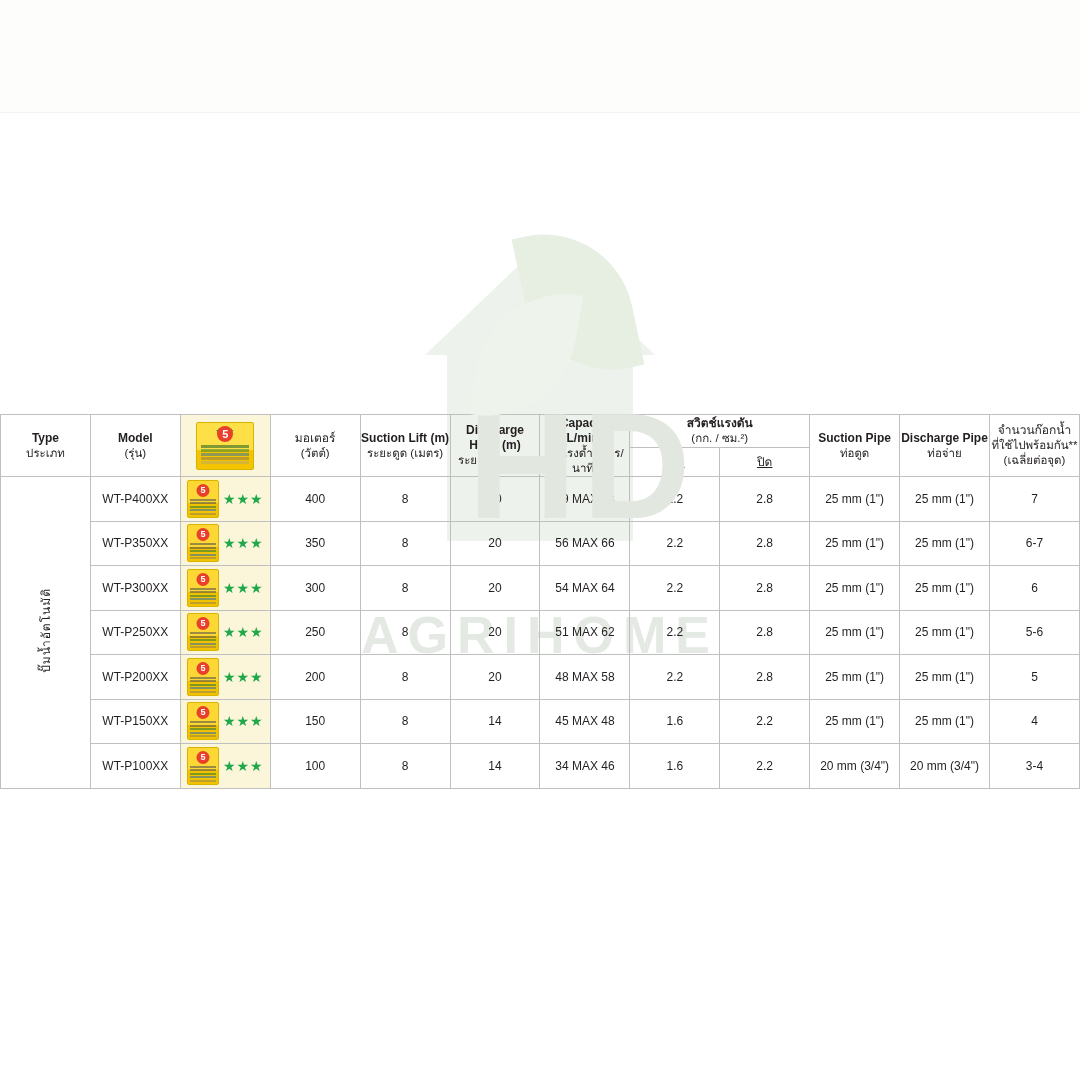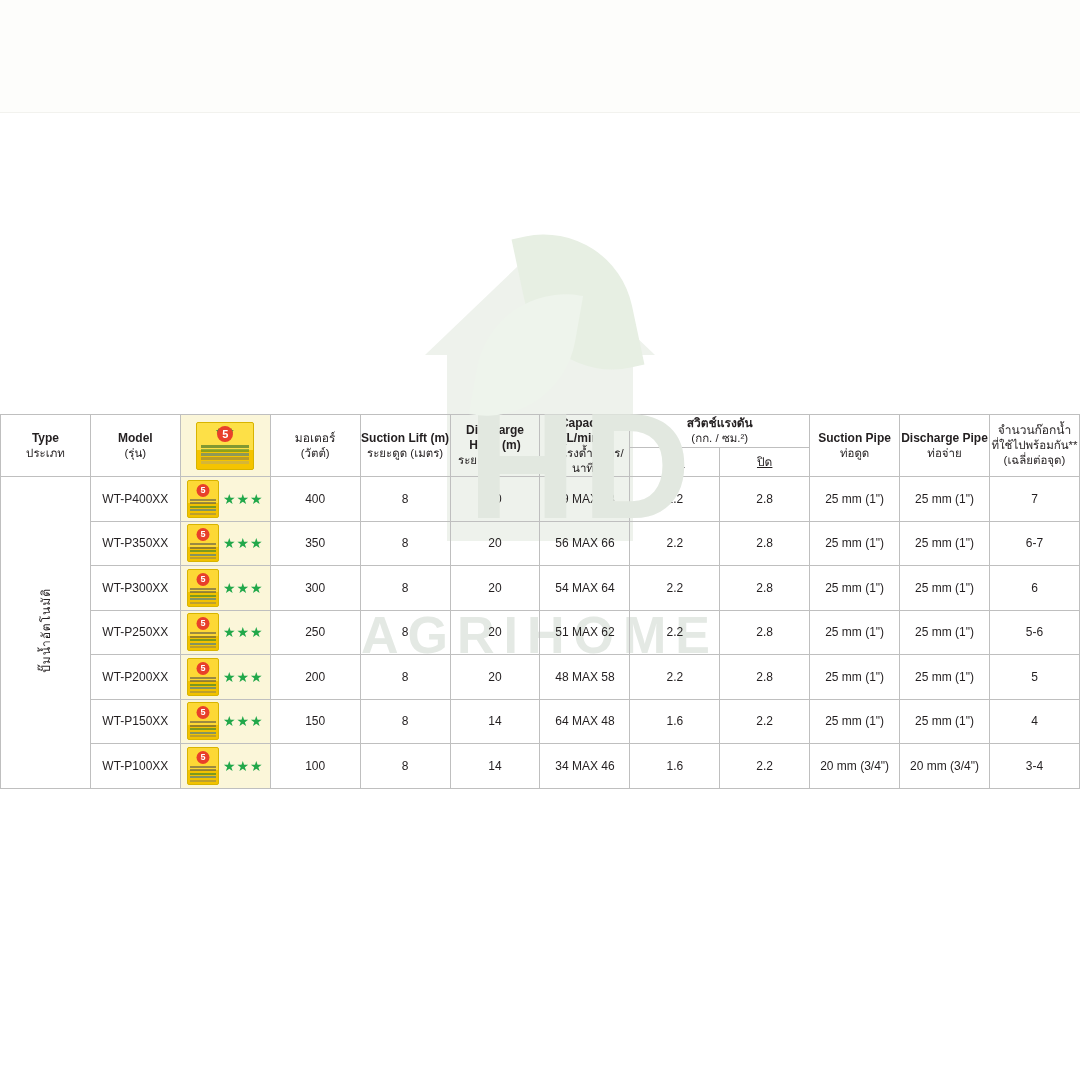--- a/index.html
+++ b/index.html
@@ -485,21 +485,21 @@
                   <div class="bar b3"></div>
                   <div class="bar b4"></div>
                   <div class="bar b5"></div>
               </div>
               <div class="stars">★★★</div>
             </div>
           </td>
           <td class="motor-cell">150</td>
           <td class="suction-cell">8</td>
           <td class="discharge-cell">14</td>
-          <td class="capacity-cell">64 MAX 48</td>
+          <td class="capacity-cell">45 MAX 48</td>
           <td class="sw-cell">1.6</td>
           <td class="sw-cell">2.2</td>
           <td class="pipe-cell">25 mm (1")</td>
           <td class="dpipe-cell">25 mm (1")</td>
           <td class="taps-cell">4</td>
         </tr>
 
         <tr>
           <td class="model-cell">WT-P100XX</td>
           <td class="label-cell">

